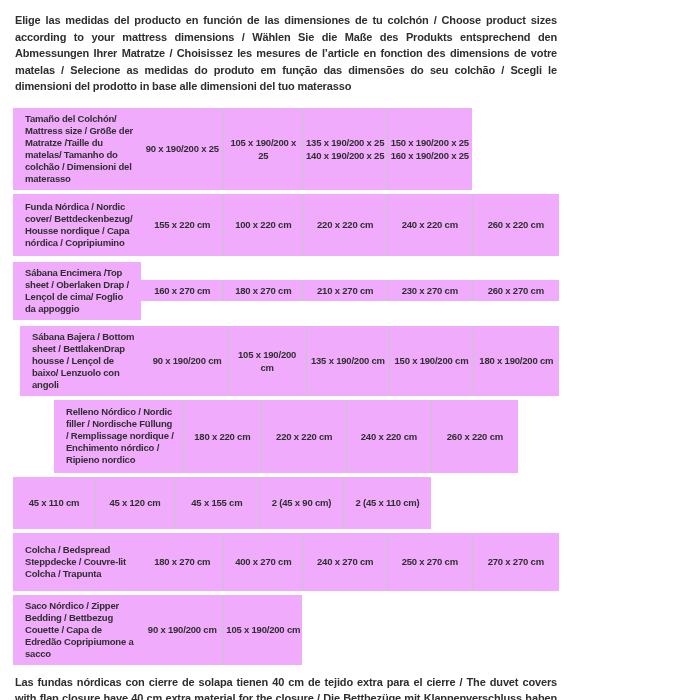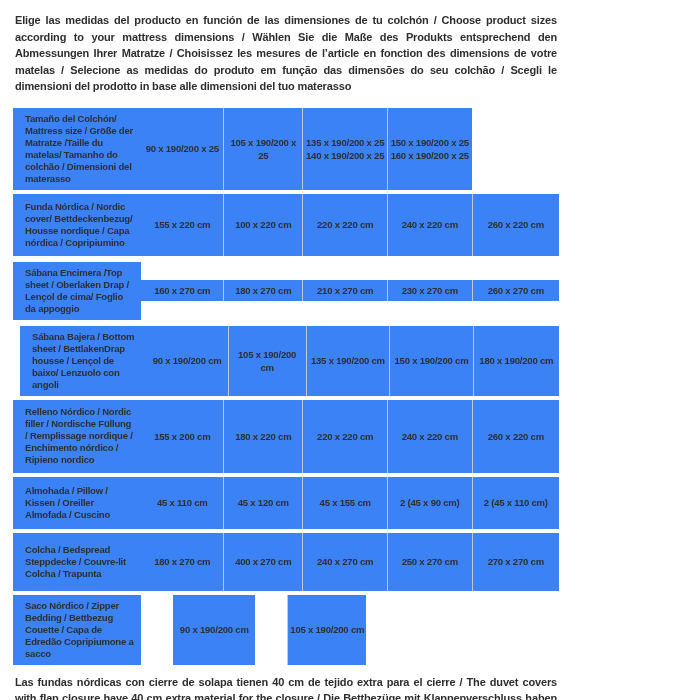--- a/index.html
+++ b/index.html
@@ -30,21 +30,21 @@
   }
   .intro { margin-bottom: 13px; }
   .note  { margin-top: 9px; }
   .size-table { width: 100%; }
   .row {
     display: flex;
     align-items: stretch;
     margin-bottom: 4px;
   }
   .cell {
-    background: #3b82f6;
+    background: #f0abfc;
     box-sizing: border-box;
     display: flex;
     flex-direction: column;
     justify-content: center;
   }
   .cell.label {
     width: 23.5%;
     padding: 5px 6px 5px 12px;
     font-size: 9.5px;
     font-weight: bold;
@@ -66,21 +66,21 @@
   .col4 { width: 15.5%; }
   .col5 { width: 16%; }
   .cell.value:not(.col1) { border-left: 1px solid #c6c6c6; }
   .row:nth-child(1) { min-height: 74px; }
   .row:nth-child(2) { min-height: 62px; }
   .row:nth-child(3) { min-height: 62px; align-items: center; }
   .row:nth-child(4) { min-height: 62px; padding-left: 7px; }
   .row:nth-child(5) { min-height: 73px; justify-content: center; }
   .row:nth-child(6) { min-height: 52px; }
   .row:nth-child(7) { min-height: 58px; }
-  .row:nth-child(8) { min-height: 60px; gap: 32px; }
+  .row:nth-child(8) { min-height: 60px; }
 </style>
 </head>
 <body>
 
 <div class="page">
   <p class="intro">Elige las medidas del producto en función de las dimensiones de tu colchón / Choose product sizes according to your mattress dimensions / Wählen Sie die Maße des Produkts entsprechend den Abmessungen Ihrer Matratze / Choisissez les mesures de l’article en fonction des dimensions de votre matelas / Selecione as medidas do produto em função das dimensões do seu colchão / Scegli le dimensioni del prodotto in base alle dimensioni del tuo materasso</p>
 
   <div class="size-table" id="size-table">
       <div class="row">
         <div class="cell label">Tamaño del Colchón/ Mattress size / Größe der Matratze /Taille du matelas/ Tamanho do colchão / Dimensioni del materasso</div>
@@ -148,38 +148,34 @@
         </div>
         <div class="cell value col4">
           <div>150 x 190/200 cm</div>
         </div>
         <div class="cell value col5">
           <div>180 x 190/200 cm</div>
         </div>
       </div>
       <div class="row">
         <div class="cell label">Relleno Nórdico / Nordic filler / Nordische Füllung / Remplissage nordique / Enchimento nórdico / Ripieno nordico</div>
-        <div class="cell value col1">
-          <div>155 x 200 cm</div>
-        </div>
         <div class="cell value col2">
           <div>180 x 220 cm</div>
         </div>
         <div class="cell value col3">
           <div>220 x 220 cm</div>
         </div>
         <div class="cell value col4">
           <div>240 x 220 cm</div>
         </div>
         <div class="cell value col5">
           <div>260 x 220 cm</div>
         </div>
       </div>
       <div class="row">
-        <div class="cell label">Almohada  / Pillow / Kissen / Oreiller Almofada / Cuscino</div>
         <div class="cell value col1">
           <div>45 x 110 cm</div>
         </div>
         <div class="cell value col2">
           <div>45 x 120 cm</div>
         </div>
         <div class="cell value col3">
           <div>45 x 155 cm</div>
         </div>
         <div class="cell value col4">

